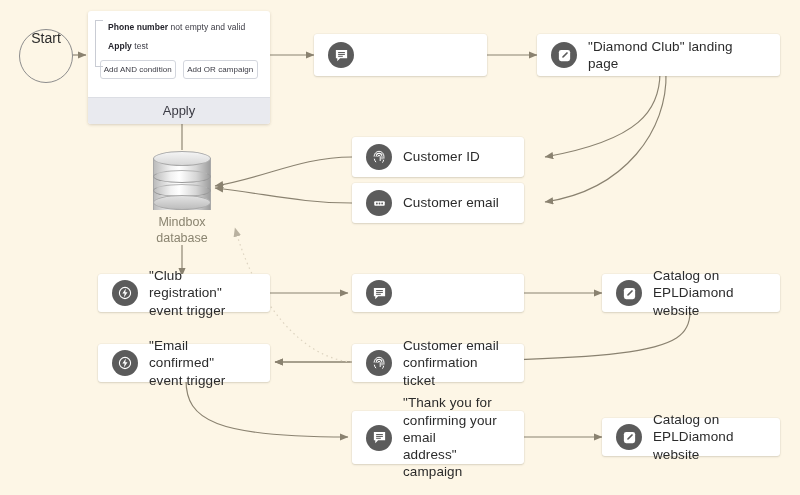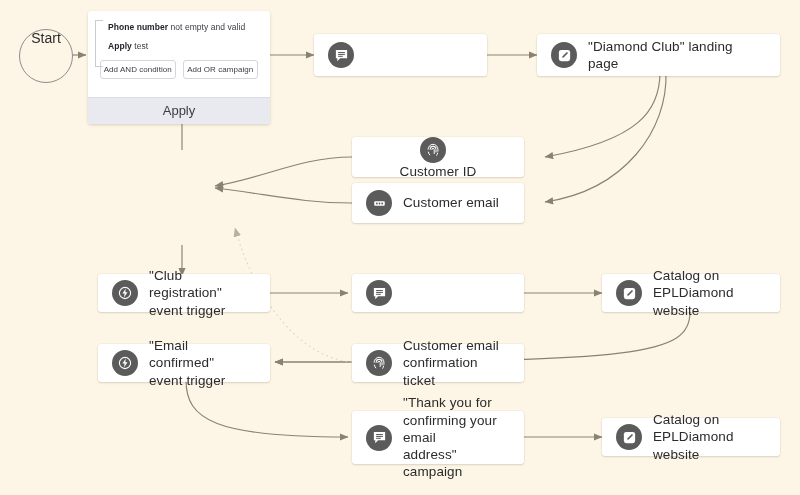--- a/index.html
+++ b/index.html
@@ -165,20 +165,29 @@
         <span>test</span>
       </div>
       <div class="condbtns">
         <div class="condbtn">Add AND condition</div>
         <div class="condbtn">Add OR campaign</div>
       </div>
     </div>
     <div class="applybar">Apply</div>
   </div>
 
+  <div id="db" style="left:153px;top:151px;width:58px;height:60px;">
+    <div class="body"></div>
+    <div class="cap"></div>
+    <div class="ring r1"></div>
+    <div class="ring r2"></div>
+    <div class="bot"></div>
+    <div class="caption">Mindbox
+database</div>
+  </div>
 
   <div class="node" style="left:314px;top:34px;width:173px;height:42px;">
     <span class="ic">
       <svg width="15" height="15" viewBox="0 0 16 16">
           <path d="M2 2h12v9H6.5L3.5 14v-3H2z" fill="#fff"></path>
           <rect x="4.4" y="4.3" width="7.2" height="1.1" fill="#5b5b5b"></rect>
           <rect x="4.4" y="6.3" width="7.2" height="1.1" fill="#5b5b5b"></rect>
           <rect x="4.4" y="8.3" width="5" height="1.1" fill="#5b5b5b"></rect>
         </svg>
     </span>
@@ -187,21 +196,21 @@
   <div class="node" style="left:537px;top:34px;width:243px;height:42px;">
     <span class="ic">
       <svg width="15" height="15" viewBox="0 0 16 16">
           <rect x="2" y="2" width="12" height="12" rx="2.5" fill="#fff"></rect>
           <path d="M10.6 4.2l1.2 1.2-4.7 4.7-1.6.4.4-1.6z" fill="#5b5b5b"></path>
         </svg>
     </span>
     <span class="label">"Diamond Club" landing page</span>
   </div>
 
-  <div class="node" style="left:352px;top:137px;width:172px;height:40px;flex-direction:column;">
+  <div class="node" style="left:352px;top:137px;width:172px;height:40px;">
     <span class="ic">
       <svg width="16" height="16" viewBox="0 0 16 16">
           <g fill="none" stroke="#fff" stroke-width="1" stroke-linecap="round">
         <path d="M3.1 7.2a4.9 4.9 0 0 1 9.8 0v2.1"></path>
             <path d="M5 7.4a3 3 0 0 1 6 0v2.6"></path>
         <path d="M6.8 7.5a1.2 1.2 0 0 1 2.4 0v4.1"></path>
             <path d="M3.4 10.1c.2 1.2.7 2.1 1.3 2.8"></path>
         <path d="M12.6 11.1c-.2.9-.5 1.6-.9 2.2"></path>
             <path d="M5.1 5.1a5 5 0 0 1 6 .1"></path>
           </g>

